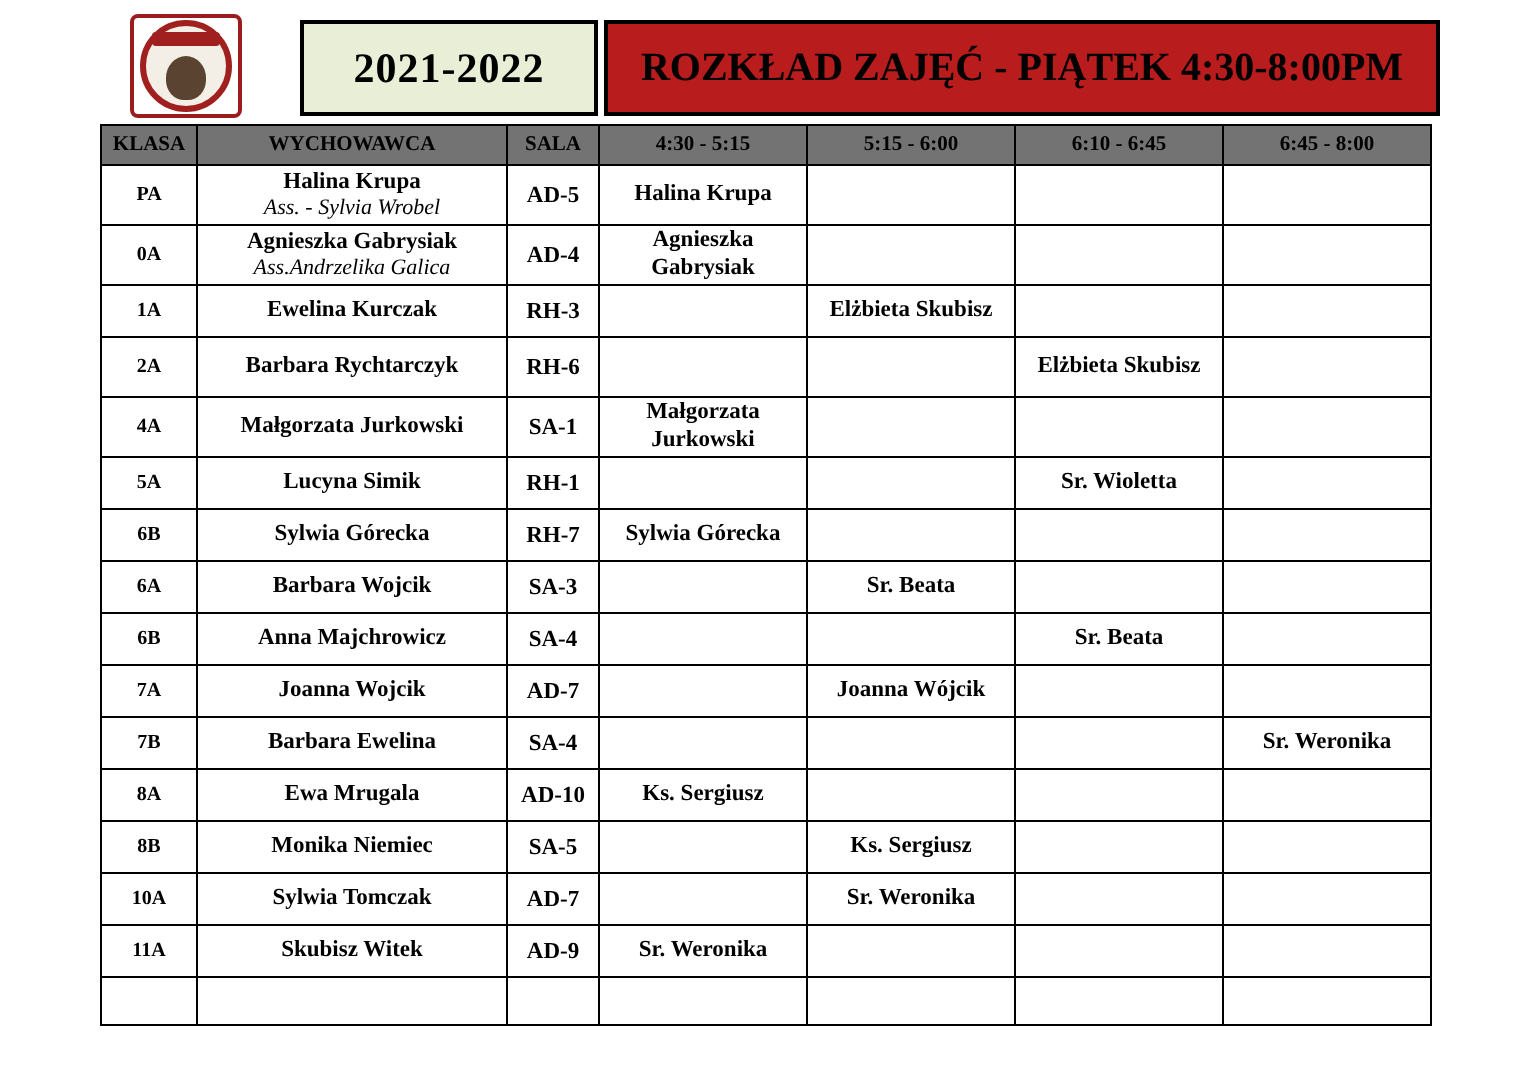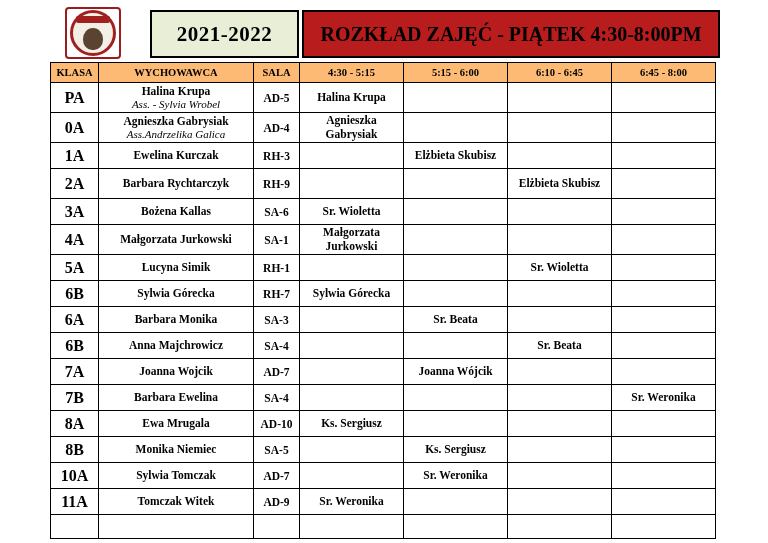--- a/index.html
+++ b/index.html
@@ -120,34 +120,34 @@
   }
   table.schedule th,
   table.schedule td {
     border: 1px solid #000000;
     text-align: center;
     vertical-align: middle;
     font-size: 11px;
     padding: 1px 2px;
   }
   table.schedule thead th {
-    background: #fdba74;
+    background: #737373;
     font-weight: bold;
     font-size: 10.5px;
     height: 17px;
     line-height: 1.1;
   }
   .col-klasa   { width: 48px; }
   .col-wych    { width: 155px; }
   .col-sala    { width: 46px; }
   .col-slot    { width: 104px; }
 
   tbody td.klasa {
     font-weight: bold;
-    font-size: 16px;
+    font-size: 10px;
   }
   tbody td.wych {
     font-weight: bold;
     font-size: 11.5px;
     line-height: 1.15;
   }
   tbody td.wych .sub {
     font-weight: normal;
     font-style: italic;
     font-size: 11px;
@@ -241,36 +241,27 @@
         <td class="sala">RH-3</td>
         <td class="slot"></td>
         <td class="slot">Elżbieta Skubisz</td>
         <td class="slot"></td>
         <td class="slot"></td>
       </tr>
 
       <tr class="tall">
         <td class="klasa">2A</td>
         <td class="wych">Barbara Rychtarczyk</td>
-        <td class="sala">RH-9</td>
+        <td class="sala">RH-6</td>
         <td class="slot"></td>
         <td class="slot"></td>
         <td class="slot">Elżbieta Skubisz</td>
         <td class="slot"></td>
       </tr>
 
-      <tr>
-        <td class="klasa">3A</td>
-        <td class="wych">Bożena Kallas</td>
-        <td class="sala">SA-6</td>
-        <td class="slot">Sr. Wioletta</td>
-        <td class="slot"></td>
-        <td class="slot"></td>
-        <td class="slot"></td>
-      </tr>
 
       <tr class="tall">
         <td class="klasa">4A</td>
         <td class="wych">Małgorzata Jurkowski</td>
         <td class="sala">SA-1</td>
         <td class="slot">Małgorzata Jurkowski</td>
         <td class="slot"></td>
         <td class="slot"></td>
         <td class="slot"></td>
       </tr>
@@ -290,21 +281,21 @@
         <td class="wych">Sylwia Górecka</td>
         <td class="sala">RH-7</td>
         <td class="slot">Sylwia Górecka</td>
         <td class="slot"></td>
         <td class="slot"></td>
         <td class="slot"></td>
       </tr>
 
       <tr>
         <td class="klasa">6A</td>
-        <td class="wych">Barbara Monika</td>
+        <td class="wych">Barbara Wojcik</td>
         <td class="sala">SA-3</td>
         <td class="slot"></td>
         <td class="slot">Sr. Beata</td>
         <td class="slot"></td>
         <td class="slot"></td>
       </tr>
 
       <tr>
         <td class="klasa">6B</td>
         <td class="wych">Anna Majchrowicz</td>
@@ -361,21 +352,21 @@
         <td class="wych">Sylwia Tomczak</td>
         <td class="sala">AD-7</td>
         <td class="slot"></td>
         <td class="slot">Sr. Weronika</td>
         <td class="slot"></td>
         <td class="slot"></td>
       </tr>
 
       <tr>
         <td class="klasa">11A</td>
-        <td class="wych">Tomczak Witek</td>
+        <td class="wych">Skubisz Witek</td>
         <td class="sala">AD-9</td>
         <td class="slot">Sr. Weronika</td>
         <td class="slot"></td>
         <td class="slot"></td>
         <td class="slot"></td>
       </tr>
 
       <tr class="last">
         <td class="klasa"></td>
         <td class="wych"></td>

